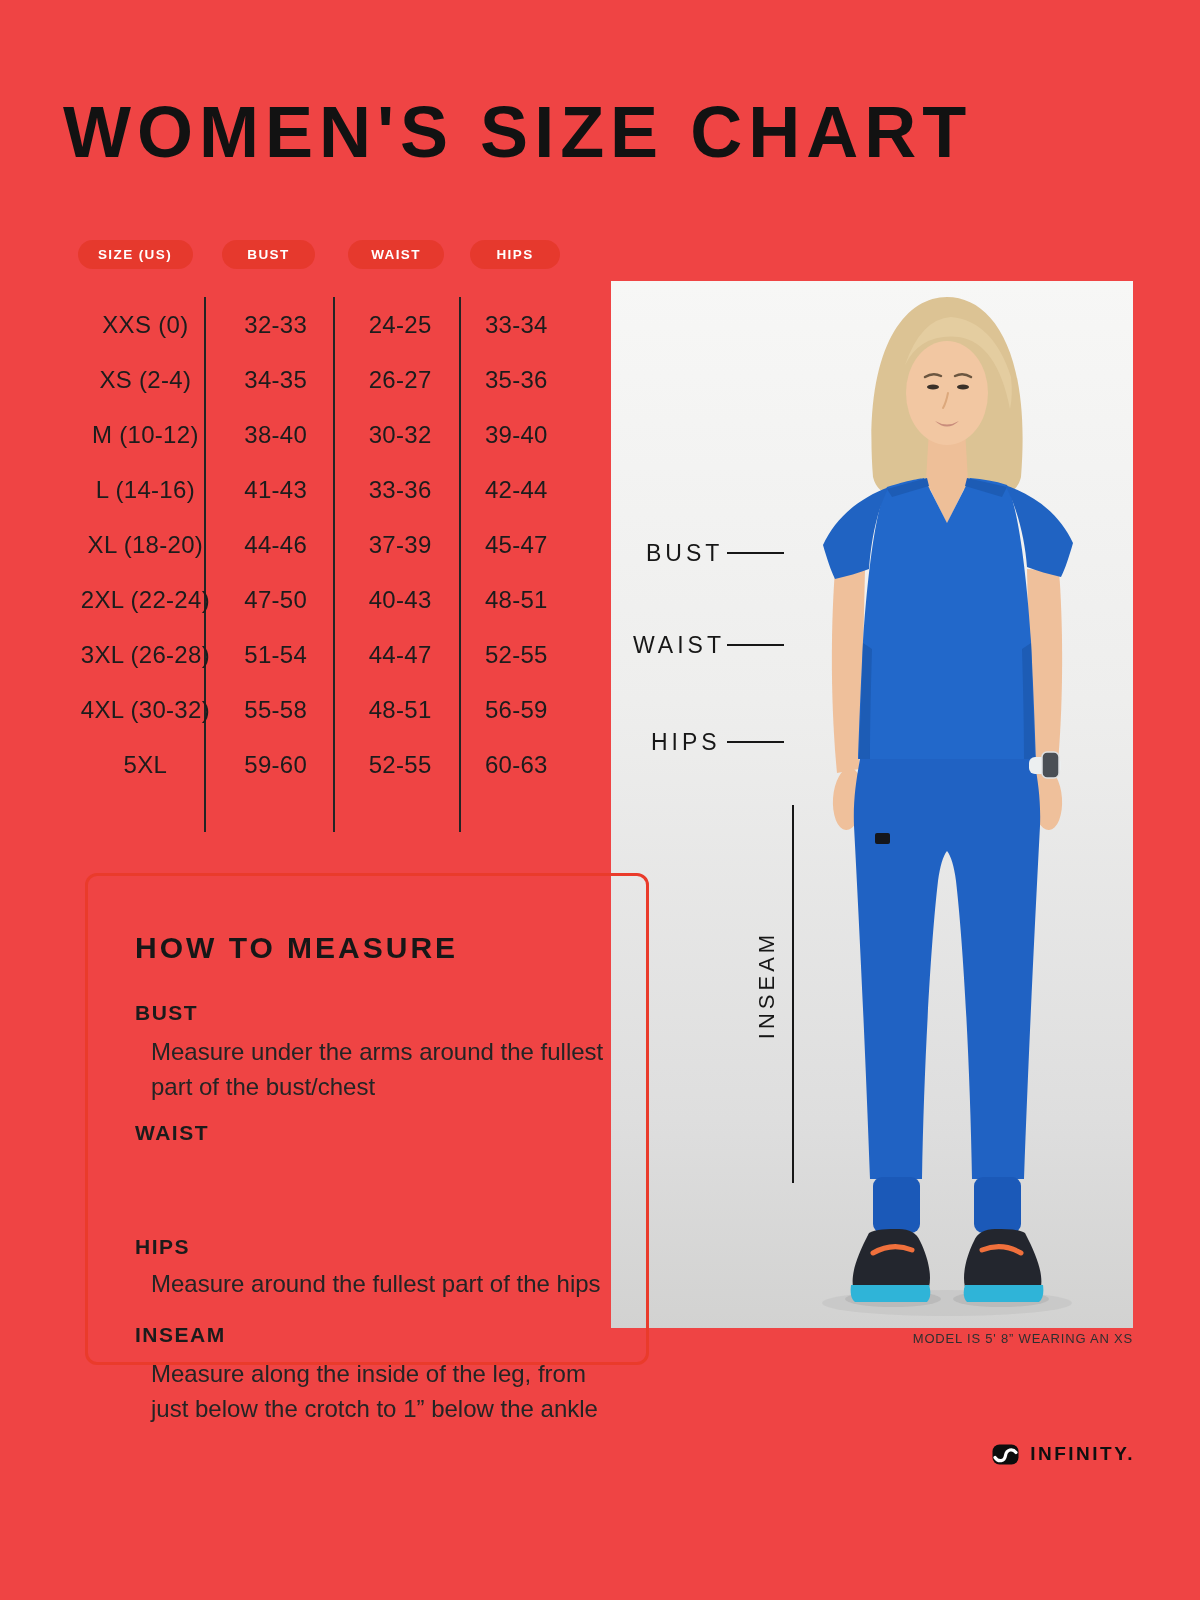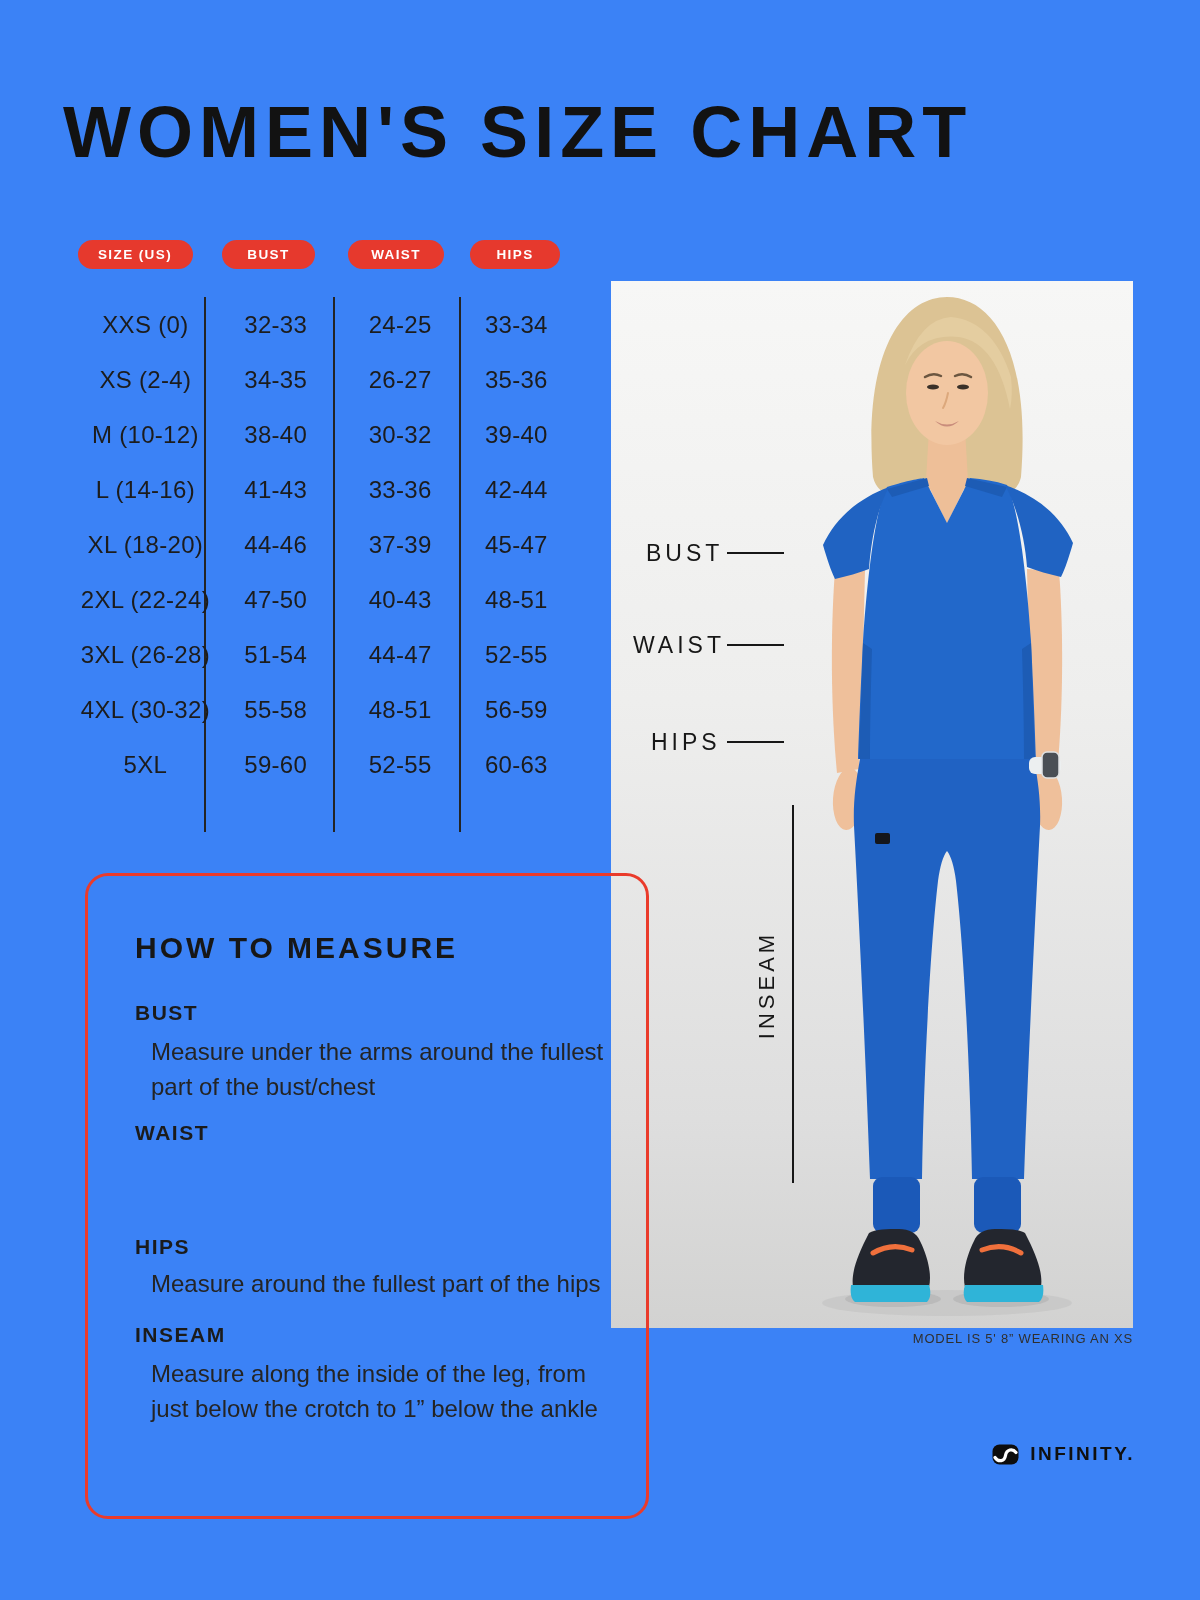--- a/index.html
+++ b/index.html
@@ -1,16 +1,16 @@
 <!DOCTYPE html>
 <html><head>
 <meta charset="utf-8">
 <style>
   html,body{margin:0;padding:0;background:#fff;}
-  #canvas{position:relative;width:1200px;height:1600px;background:#3b82f6;overflow:hidden;
+  #canvas{position:relative;width:1200px;height:1600px;background:#ef4444;overflow:hidden;
           font-family:"Liberation Sans",sans-serif;color:#1a1a1a;}
   .title{position:absolute;left:63px;top:96px;font-size:72px;font-weight:700;
          letter-spacing:6px;color:#121212;white-space:nowrap;line-height:1;}
   
   .thead{position:absolute;left:66px;top:240px;width:505px;height:29px;display:flex;}
   .trows{position:absolute;left:66px;top:297px;width:505px;}
   .trow{display:flex;height:55px;margin-left:12px;}
   .c1{width:138px}.c2{width:129px}.c3{width:126px}.c4{width:112px}
   .cell{display:flex;align-items:center;justify-content:center;font-size:24px;color:#1c1c1c;letter-spacing:.3px;}
   .pillwrap{display:flex;align-items:center;justify-content:center;text-align:right;}
@@ -21,22 +21,22 @@
   
   .photo{position:absolute;left:611px;top:281px;width:522px;height:1047px;z-index:1;
          background:linear-gradient(180deg,#f7f7f6 0%,#eeeeed 40%,#dedede 80%,#d2d2d1 100%);overflow:hidden;}
   .m-label{position:absolute;font-size:23px;letter-spacing:4px;color:#171717;white-space:nowrap;}
   .m-line{position:absolute;height:2px;width:57px;left:116px;background:#171717;}
   .inseam-line{position:absolute;left:181px;top:524px;width:2px;height:378px;background:#171717;}
   .inseam-label{position:absolute;left:92px;top:689px;width:132px;height:30px;
                 transform:rotate(-90deg);font-size:22px;letter-spacing:4px;text-align:center;color:#171717;}
   .caption{position:absolute;right:67px;top:1331px;font-size:13px;letter-spacing:.8px;color:#2f2f2f;white-space:nowrap;}
   
-  .measure-box{position:absolute;left:85px;top:873px;width:564px;height:646px;z-index:5;
-               border:3px solid #ea3b2b;border-radius:23px;background:transparent;box-sizing:border-box;}
+  .measure-box{position:absolute;left:85px;top:873px;width:564px;height:492px;z-index:5;
+               border:3px solid #ea3b2b;border-radius:12px;background:transparent;box-sizing:border-box;}
   .htm-title{position:absolute;left:47px;top:55px;font-size:30px;font-weight:700;letter-spacing:3px;color:#171717;white-space:nowrap;}
   .sec-label{position:absolute;left:47px;font-size:21px;font-weight:700;letter-spacing:1.5px;color:#1b1b1b;white-space:nowrap;}
   .sec-text{position:absolute;left:63px;width:458px;font-size:24px;line-height:35px;color:#242424;}
   
   .brand{position:absolute;right:65px;top:1443px;display:flex;align-items:flex-end;gap:11px;}
   .wordmark{font-size:19px;font-weight:700;letter-spacing:2.5px;color:#101010;white-space:nowrap;}
 </style>
 </head>
 <body>
 

